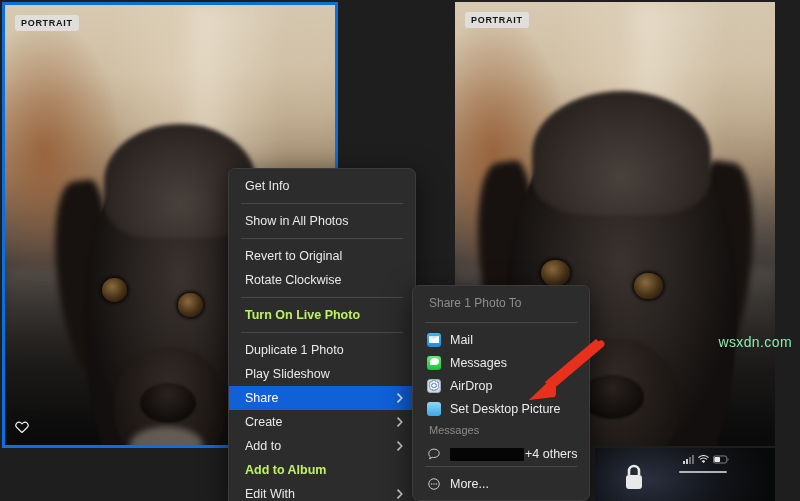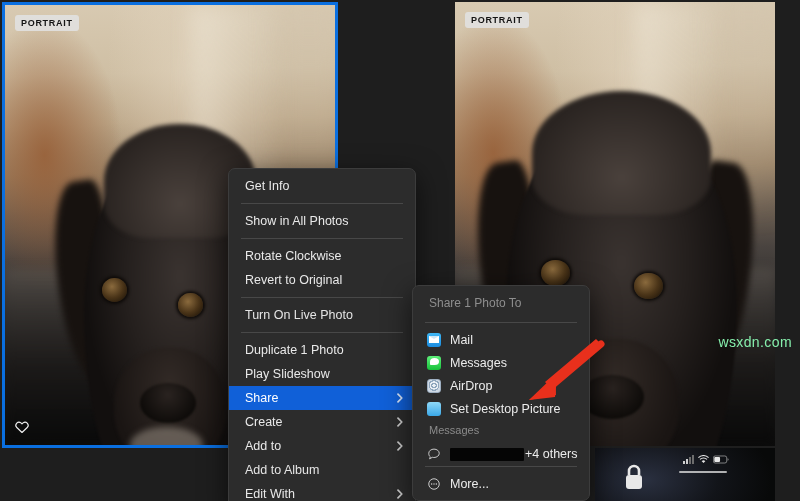--- a/index.html
+++ b/index.html
@@ -152,21 +152,21 @@
   #menu-share { left:412px; top:285px; width:178px; }
 
   .menu-item {
     position:relative;
     display:flex; align-items:center;
     height:24px; padding:0 10px 0 16px;
     white-space:nowrap;
     line-height:24px;
   }
   .menu-item .label { flex:1 1 auto; }
-  .menu-item.disabled { color:#e5e5e5; }
+  .menu-item.disabled { color:#bef264;font-weight:bold; }
   .menu-item.highlighted { background:#1060d8; color:#fff; }
   .menu-item .chevron { width:10px; height:10px; flex:0 0 auto; opacity:.85; }
   .menu-sep { height:1px; background:#484848; margin:5px 12px; }
 
   .menu-header {
     padding:2px 10px 4px 16px;
     color:#8e8e8e; font-size:12px; line-height:20px;
   }
   .menu-section-label {
     padding:2px 10px 0 16px;
@@ -302,24 +302,24 @@
       <span class="label">Get Info</span>
     </div>
     <div class="menu-sep"></div>
 
     <div class="menu-item">
       <span class="label">Show in All Photos</span>
     </div>
     <div class="menu-sep"></div>
 
     <div class="menu-item">
+      <span class="label">Revert to Original</span>
+    </div>
+    <div class="menu-item">
       <span class="label">Rotate Clockwise</span>
-    </div>
-    <div class="menu-item">
-      <span class="label">Revert to Original</span>
     </div>
     <div class="menu-sep"></div>
 
     <div class="menu-item disabled">
       <span class="label">Turn On Live Photo</span>
     </div>
     <div class="menu-sep"></div>
 
     <div class="menu-item">
       <span class="label">Duplicate 1 Photo</span>

